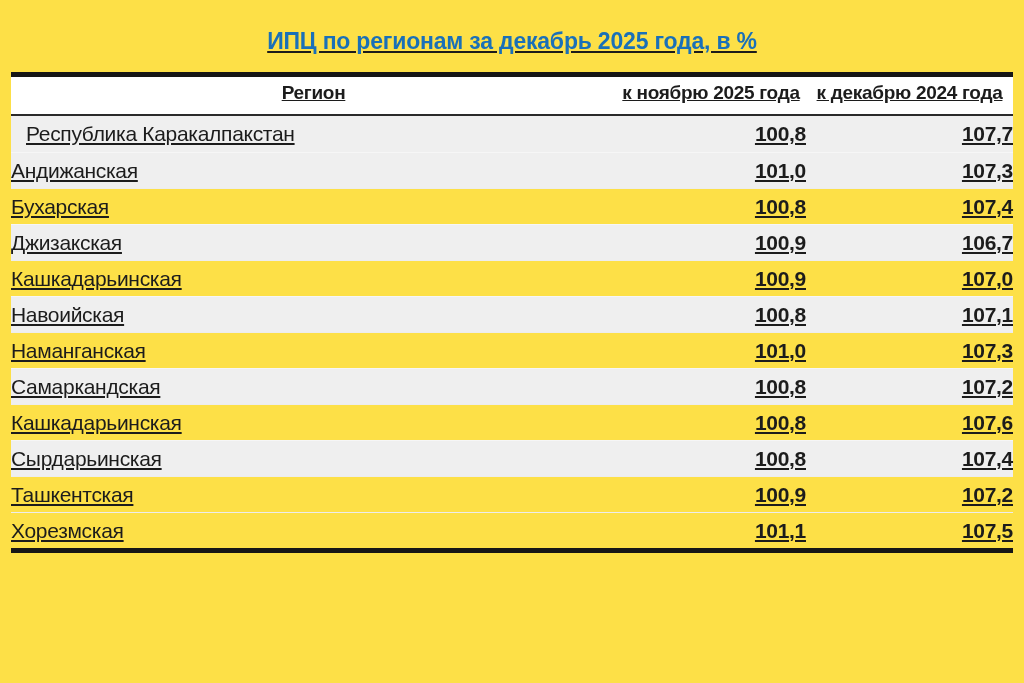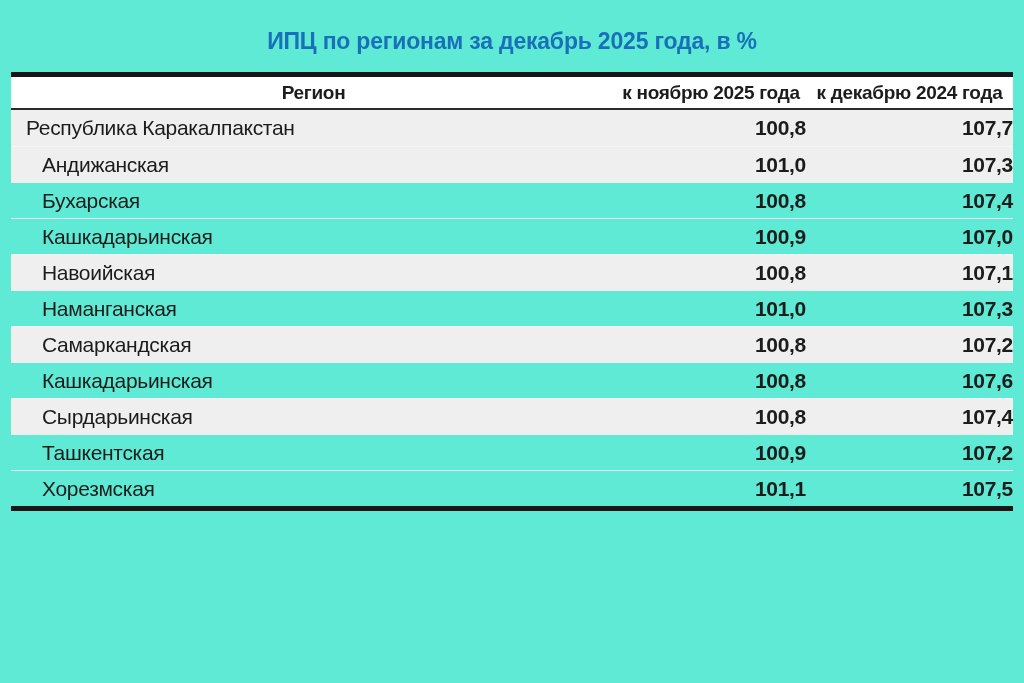--- a/index.html
+++ b/index.html
@@ -7,52 +7,52 @@
     --stripe:#efefef;
     --rule:#161616;
     --text:#1c1c1c;
   }
   *{box-sizing:border-box;}
   html,body{margin:0;padding:0;}
   body{
     width:1024px;height:683px;background:#ffffff;overflow:hidden;
     font-family:"Liberation Sans", sans-serif;color:var(--text);
   }
-  .page{width:1024px;height:683px;background:#5eead4;}
+  .page{width:1024px;height:683px;background:#fde047;text-decoration:underline;}
   .title{
     margin:0;padding:28px 0 17px 0;text-align:center;
     color:var(--title-color);font-size:23px;font-weight:bold;
     letter-spacing:-0.2px;
   }
   table.cpi{
     width:1002px;margin:0 0 0 11px;
     border-collapse:separate;border-spacing:0;table-layout:fixed;
     border-top:5px solid var(--rule);
     border-bottom:5px solid var(--rule);
   }
   col.c-region{width:605px;}
   col.c-nov{width:190px;}
   col.c-dec{width:207px;}
   thead th{
     font-size:19px;font-weight:bold;text-align:center;
-    padding:5px 2px 4px 2px;height:32px;vertical-align:middle;
+    padding:5px 2px 10px 2px;height:32px;vertical-align:middle;
     border-bottom:2px solid #2a2a2a;background:#fff;
     letter-spacing:-0.3px;
   }
   tbody td{
     height:36px;font-size:21px;vertical-align:middle;
     padding:0;border-top:1px solid #ededed;
     letter-spacing:-0.3px;
   }
   tbody tr:first-child td{border-top:none;margin-left:48px;}
   tbody tr.stripe td{background:var(--stripe);border-top-color:#f6f6f6;}
   td.region{text-align:left;white-space:nowrap;overflow:hidden;}
   td.num{text-align:right;font-weight:600;}
   td.ind0{padding-left:15px;}
-  td.ind1{padding-left:31px;margin-top:32px;}
+  td.ind1{margin-top:32px;}
   td.ind2{padding-left:76px;}
 </style>
 </head>
 <body>
 
 <div class="page">
   <h1 class="title">ИПЦ по регионам за декабрь 2025 года, в %</h1>
 
   <table class="cpi">
     <colgroup>
@@ -75,20 +75,25 @@
         </tr>
         <tr class="stripe">
           <td class="region ind1">Андижанская</td>
           <td class="num">101,0</td>
           <td class="num">107,3</td>
         </tr>
         <tr>
           <td class="region ind1">Бухарская</td>
           <td class="num">100,8</td>
           <td class="num">107,4</td>
+        </tr>
+        <tr class="stripe">
+          <td class="region ind1">Джизакская</td>
+          <td class="num">100,9</td>
+          <td class="num">106,7</td>
         </tr>
         <tr>
           <td class="region ind1">Кашкадарьинская</td>
           <td class="num">100,9</td>
           <td class="num">107,0</td>
         </tr>
         <tr class="stripe">
           <td class="region ind1">Навоийская</td>
           <td class="num">100,8</td>
           <td class="num">107,1</td>

